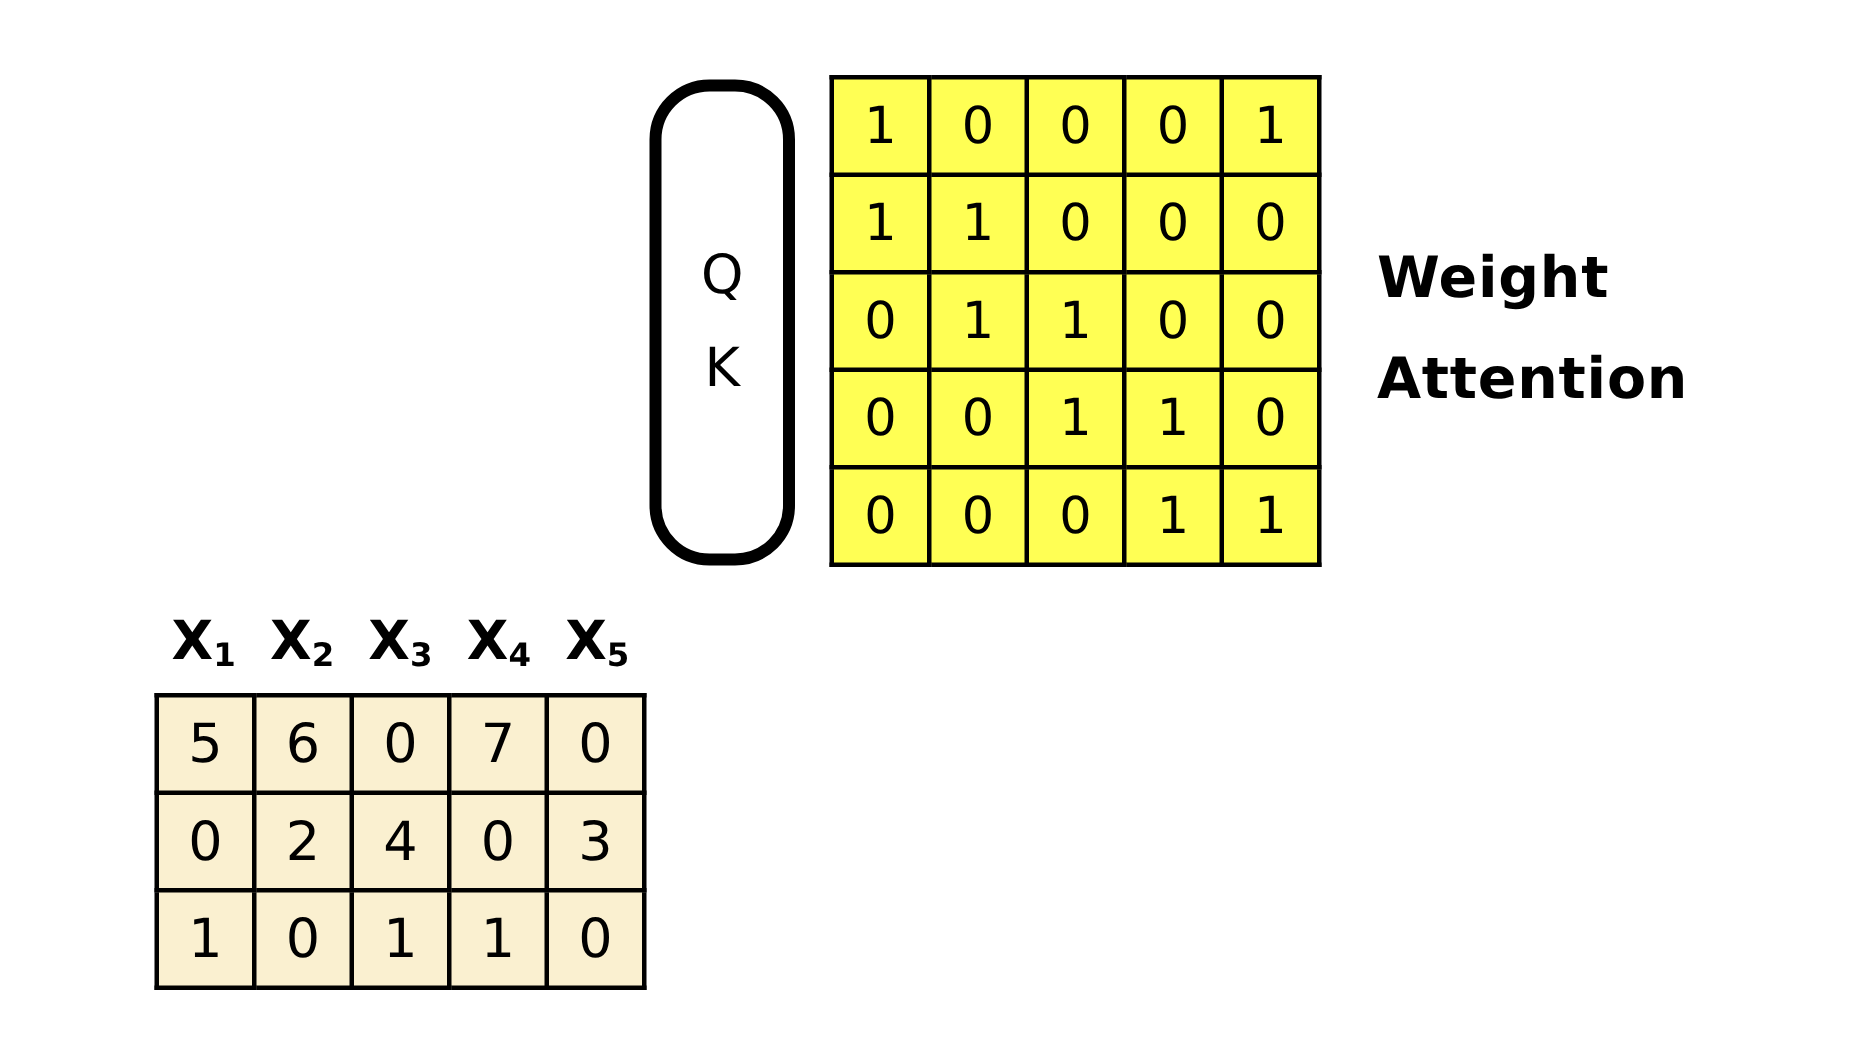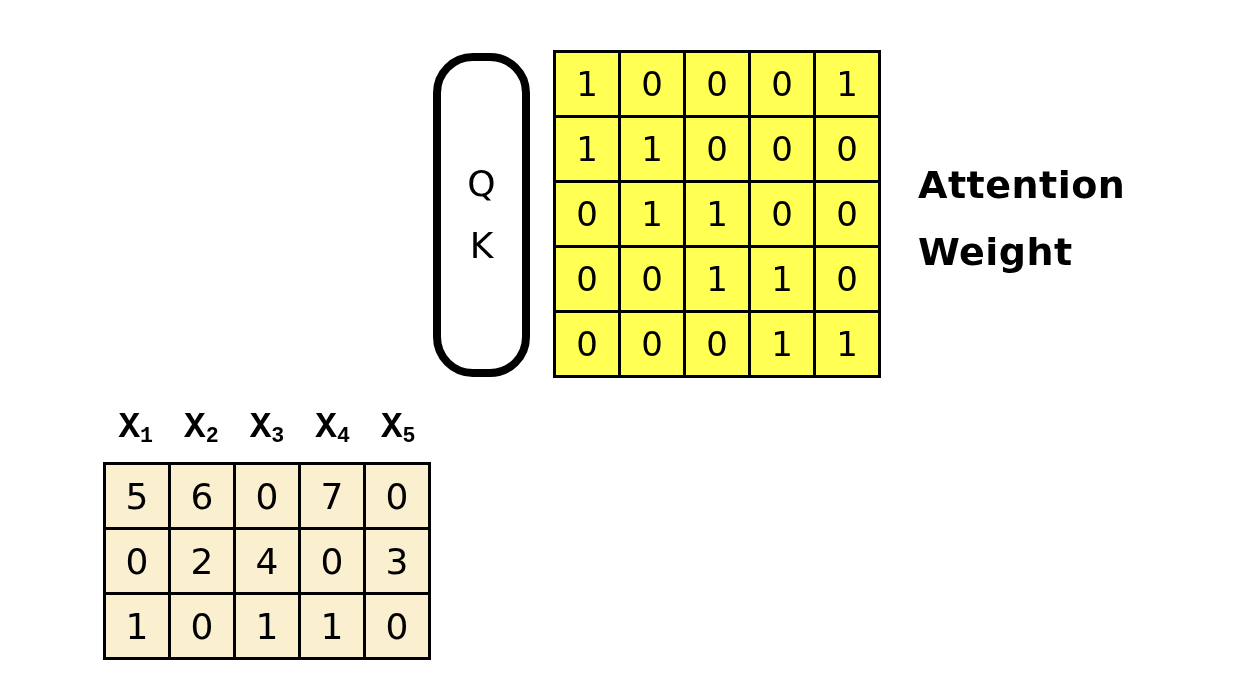--- a/index.html
+++ b/index.html
@@ -88,21 +88,20 @@
     width: 328px;
     height: 52px;
     display: flex;
   }
   .x-headers .x-header {
     flex: 1 1 0;
     text-align: center;
     font-size: 36px;
     font-weight: 600;
     line-height: 52px;
-    font-family: Liberation Mono, monospace;
   }
   .x-headers .x-header sub {
     font-size: 0.60em;
     vertical-align: baseline;
     position: relative;
     bottom: -0.25em;
     font-weight: 600;
   }
 </style>
 </head>
@@ -149,22 +148,22 @@
           <td>0</td>
           <td>0</td>
           <td>0</td>
           <td>1</td>
           <td>1</td>
         </tr>
       </tbody>
   </table>
 
   <div class="attn-caption">
+    <div>Weight</div>
     <div>Attention</div>
-    <div>Weight</div>
   </div>
 
   <div class="x-headers" id="x-headers">
       <span class="x-header">X<sub>1</sub></span>
       <span class="x-header">X<sub>2</sub></span>
       <span class="x-header">X<sub>3</sub></span>
       <span class="x-header">X<sub>4</sub></span>
       <span class="x-header">X<sub>5</sub></span>
     </div>
 

